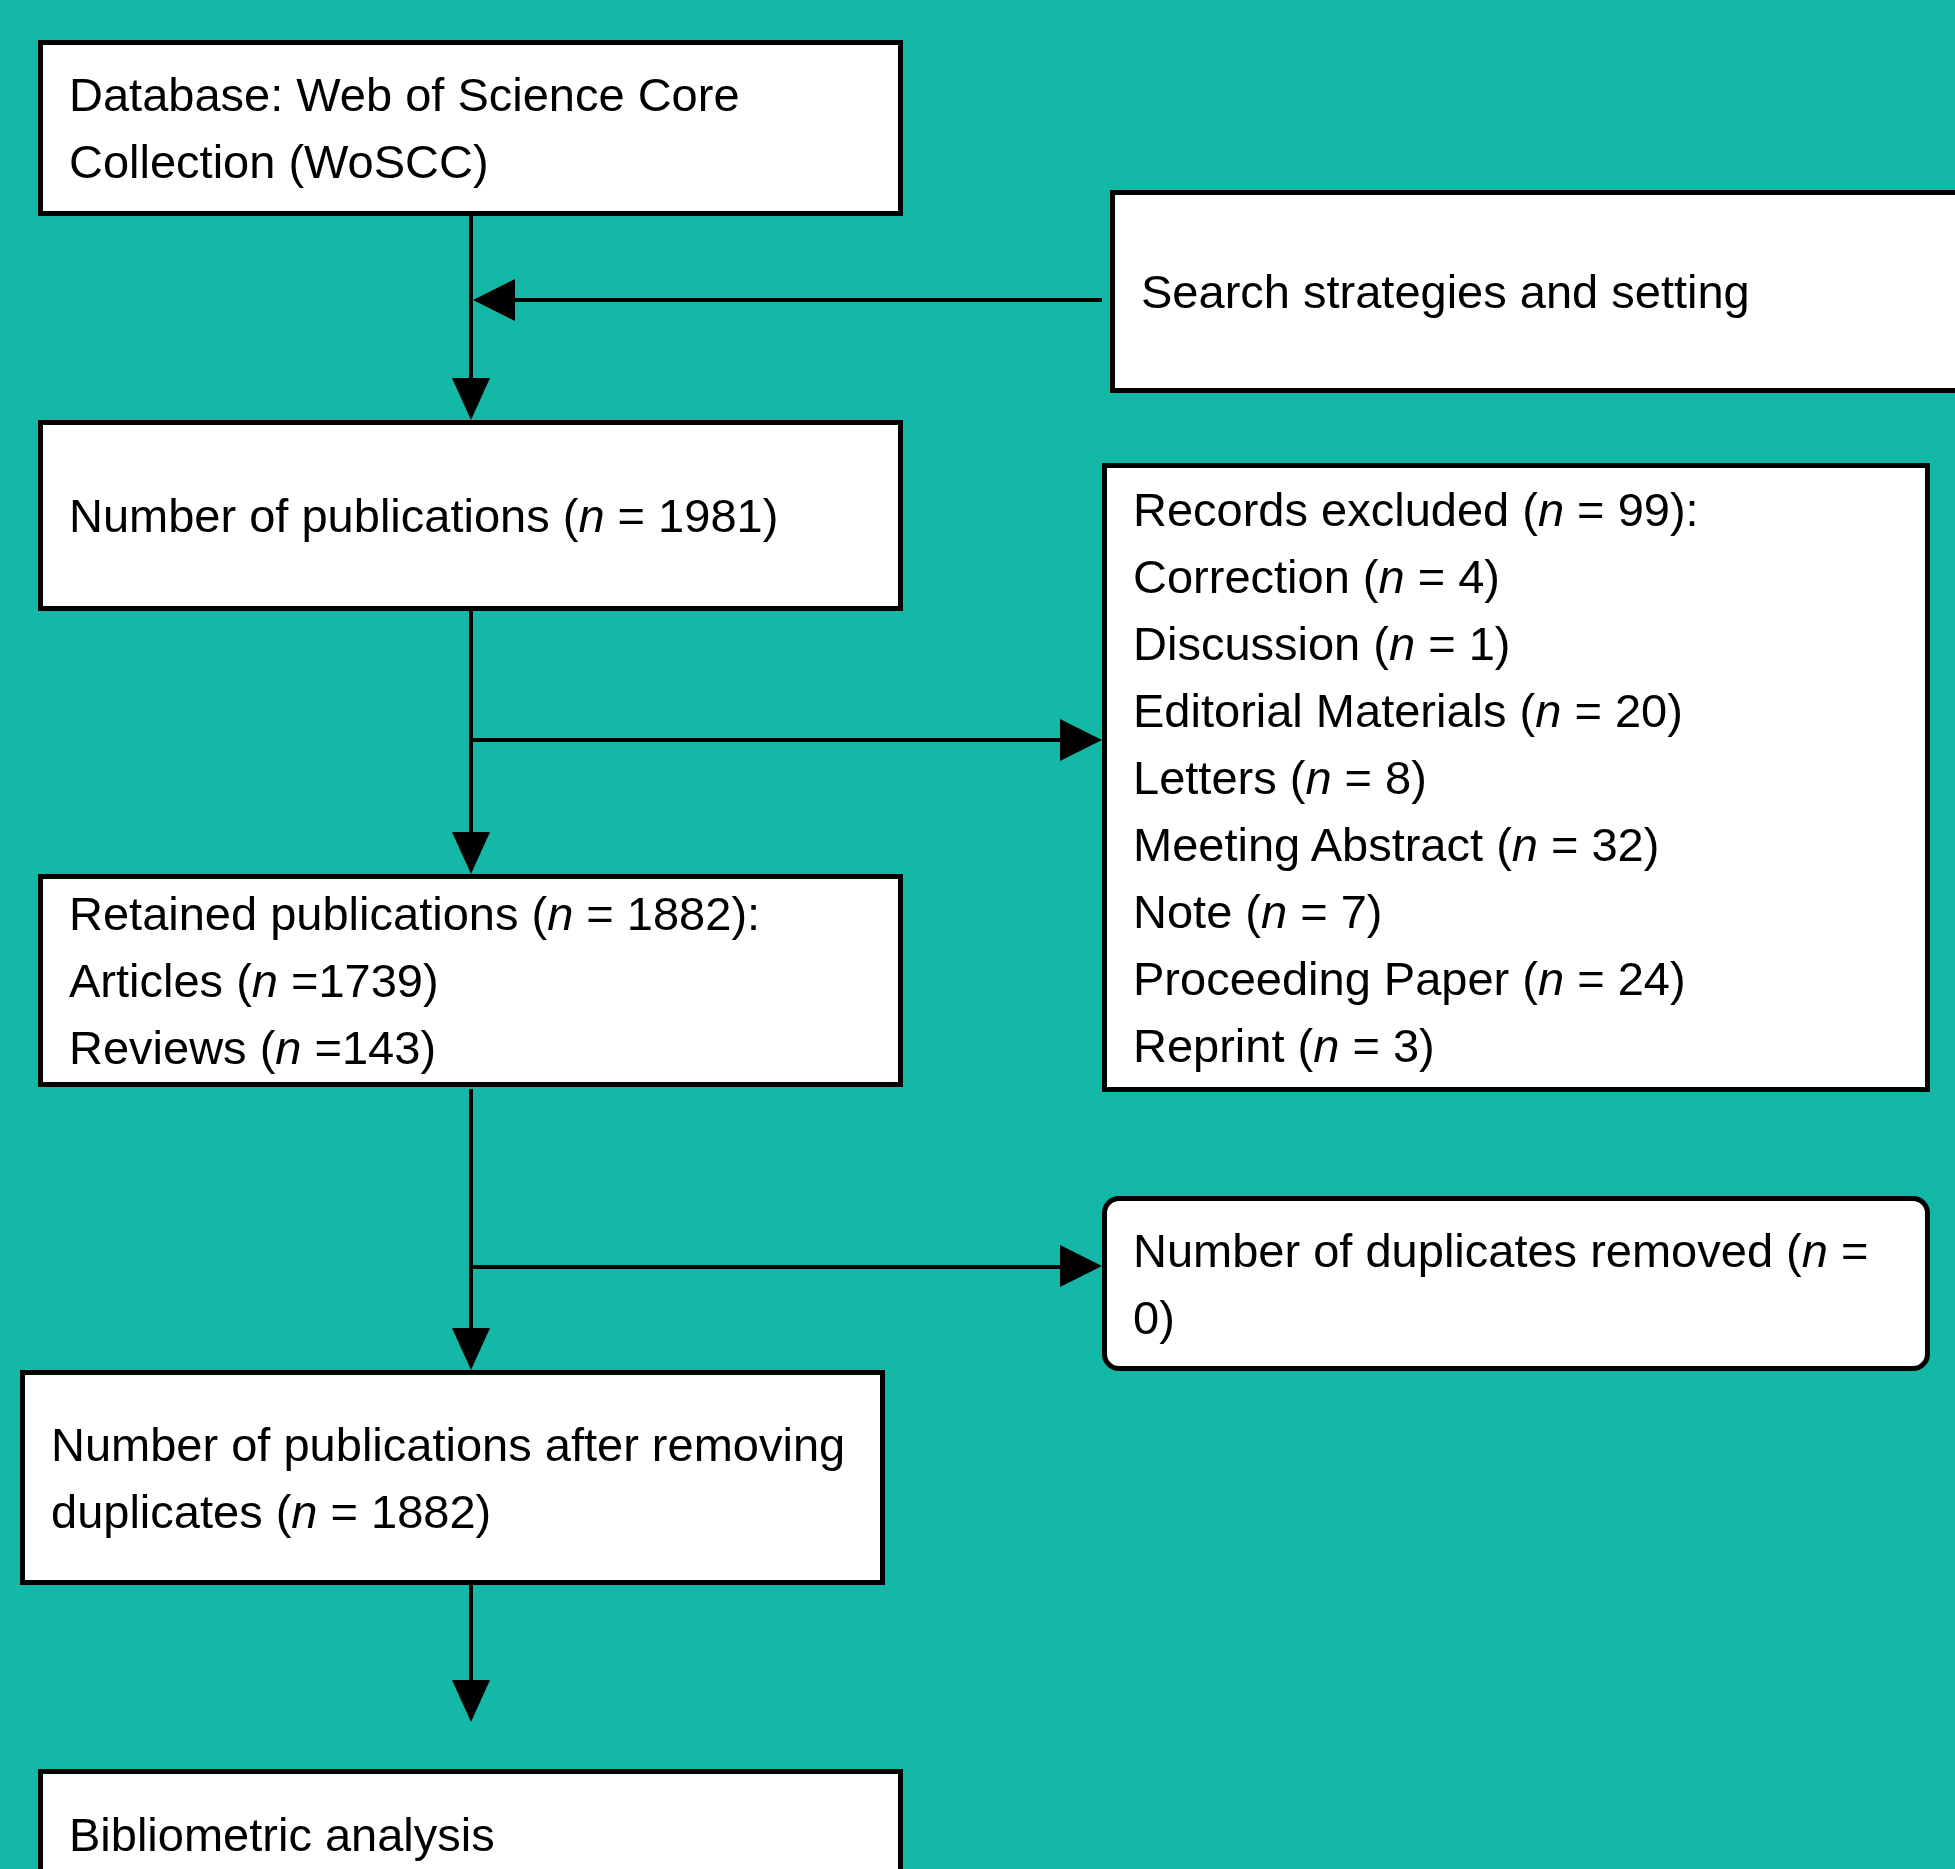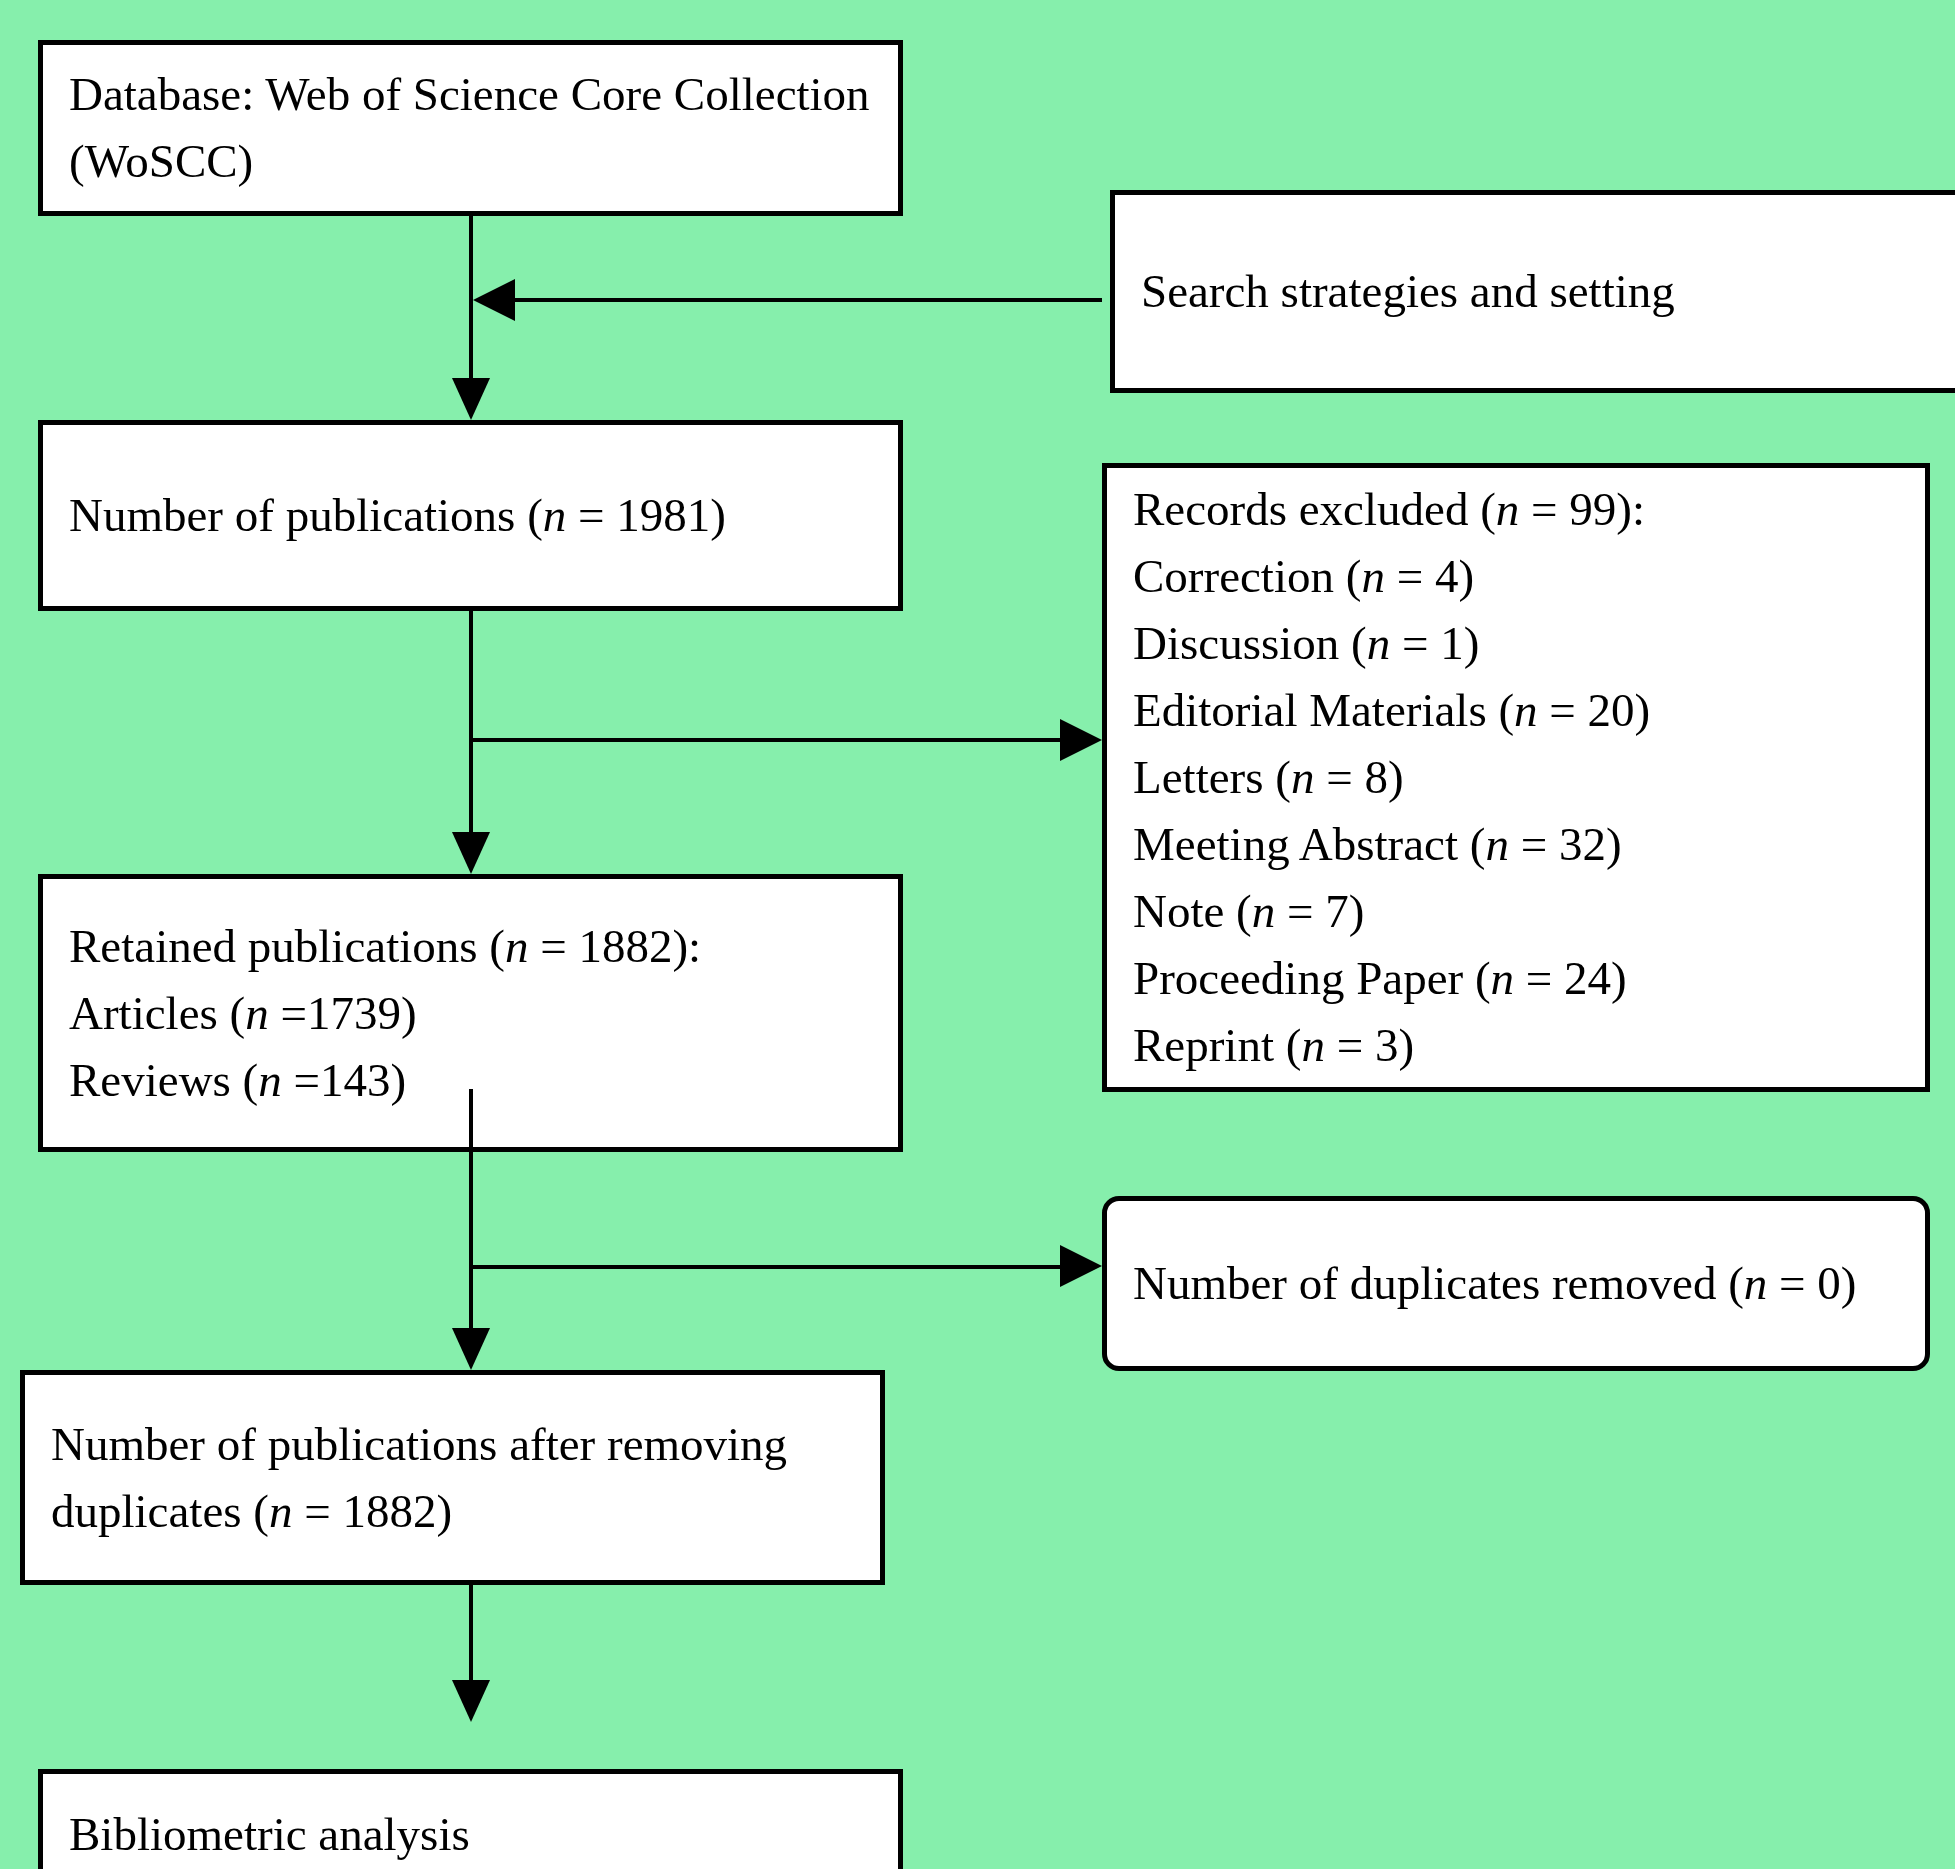--- a/index.html
+++ b/index.html
@@ -4,22 +4,22 @@
 <style>
   html, body {
     margin: 0;
     padding: 0;
     background: #ffffff;
   }
   #canvas {
     position: relative;
     width: 1955px;
     height: 1870px;
-    background: #86efac;
-    font-family: Liberation Serif, serif;
+    background: #14b8a6;
+    font-family: Liberation Sans, sans-serif;
     color: #000000;
   }
   .box {
     position: absolute;
     box-sizing: border-box;
     border: 5.3px solid #000000;
     background: #ffffff;
     display: flex;
     flex-direction: column;
     justify-content: center;
@@ -27,21 +27,21 @@
     font-size: 47px;
     line-height: 67px;
     letter-spacing: 0;
   }
   .box .label, .box .line {
     white-space: normal;
   }
   
   #box-database        { left: 38px;   top: 40px;   width: 865px; height: 176px; }
   #box-publications    { left: 38px;   top: 420px;  width: 865px; height: 191px; }
-  #box-retained        { left: 38px;   top: 874px; width: 865px; height: 278px; }
+  #box-retained        { left: 38px;   top: 874px; width: 865px; height: 213px; }
   #box-after-duplicates{ left: 20px;   top: 1370px; width: 865px; height: 215px; }
   #box-bibliometric    { left: 38px;   top: 1723px; width: 865px; height: 131px; margin-top: 46px; }
   
   #box-search          { left: 1110px; top: 190px;  width: 864px; height: 203px; }
   #box-records         { left: 1102px; top: 463px;  width: 828px; height: 629px; }
   #box-duplicates      { left: 1102px; top: 1196px; width: 828px; height: 175px; border-radius: 17px; }
 
   
   .vline, .hline {
     position: absolute;

